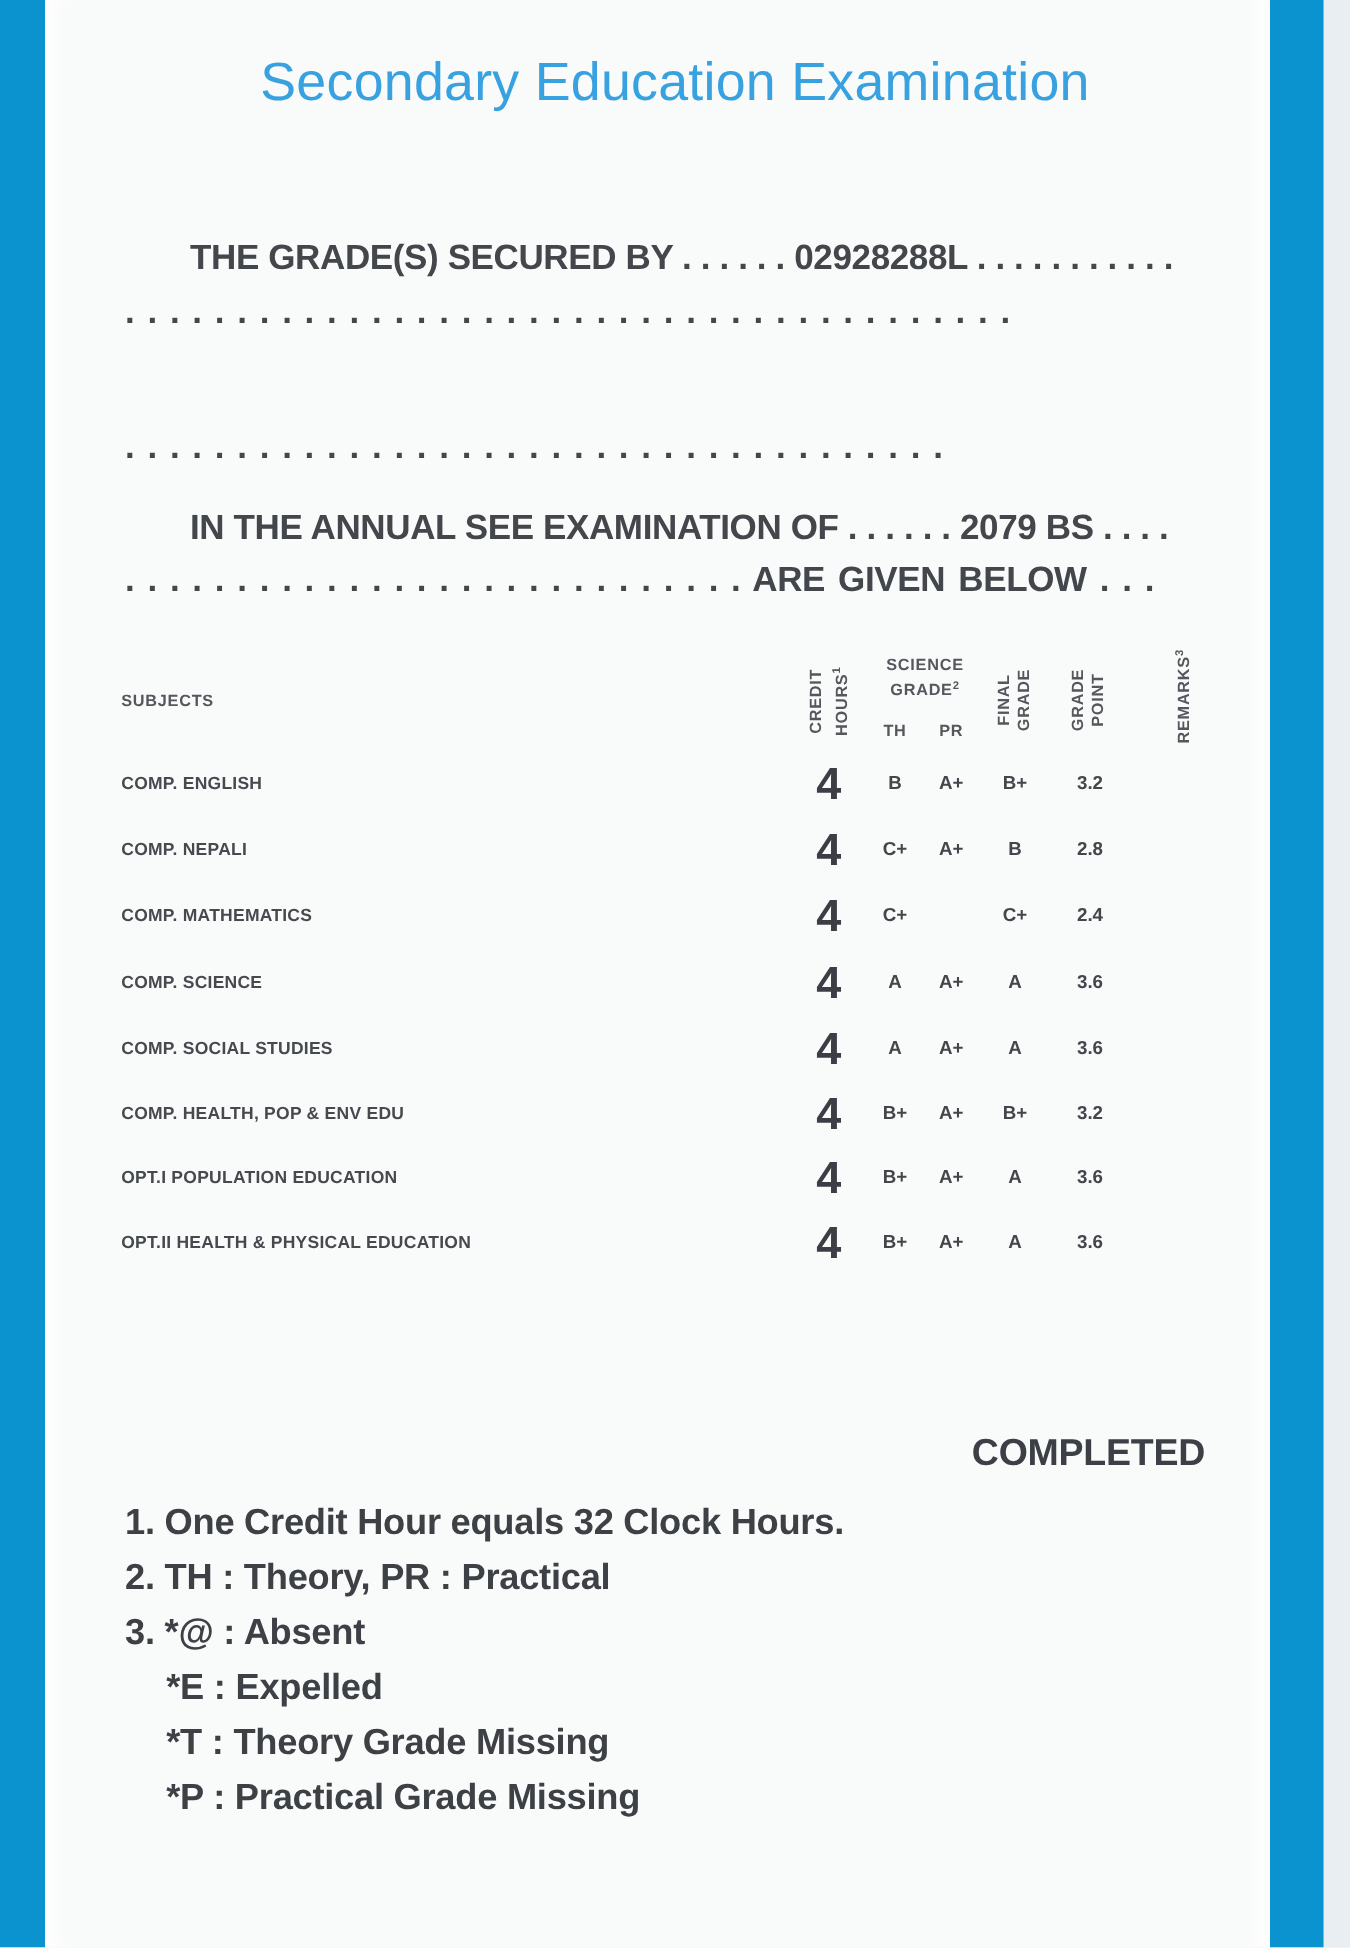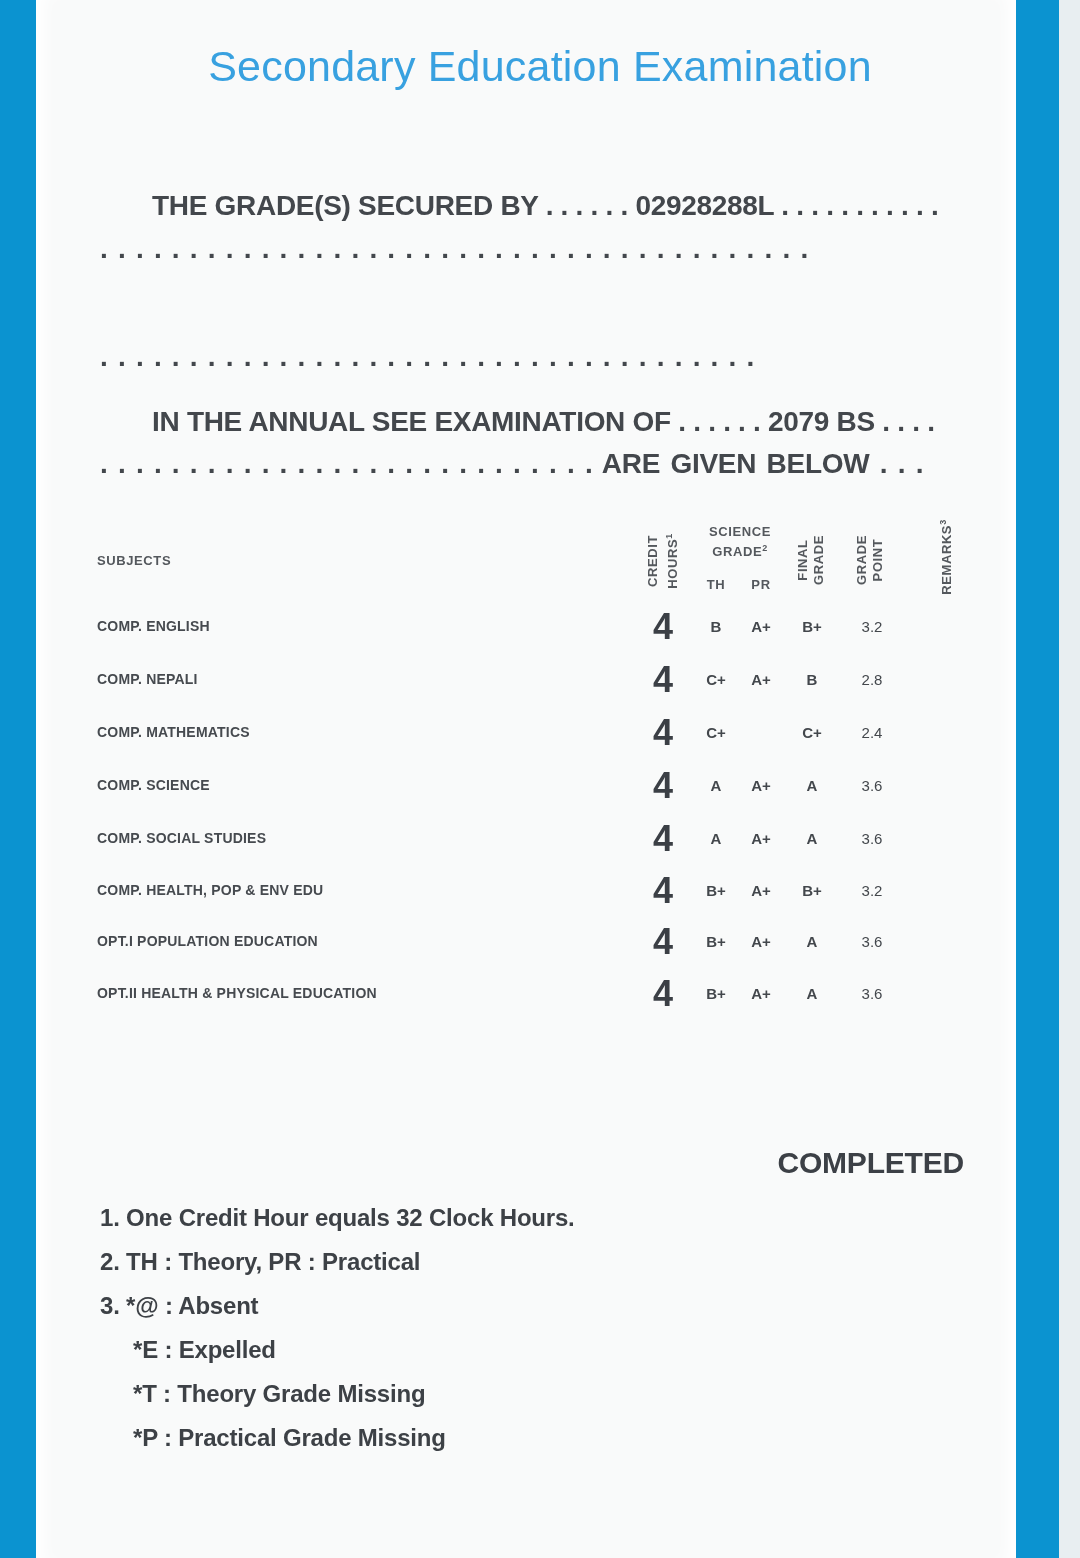--- a/index.html
+++ b/index.html
@@ -43,29 +43,29 @@
   }
   .hdr-center { text-align:center; line-height:16px; }
   sup { font-size:9px; vertical-align:super; }
   .trow { position:absolute; left:0; width:1080px; height:53px; }
   .cell { position:absolute; white-space:nowrap; }
   .cell-subject { left:97px;  top:17px; font-size:14px; font-weight:700; color:#464a4f; letter-spacing:0.2px; }
   .cell-credit  { left:633px; top:5px;  width:60px; text-align:center; font-size:36px; line-height:42px; font-weight:700; color:#3b3f45; }
   .cell-th      { left:701px; top:17px; width:30px; text-align:center; font-size:15px; font-weight:700; color:#43474c; }
   .cell-pr      { left:746px; top:17px; width:30px; text-align:center; font-size:15px; font-weight:700; color:#43474c; }
   .cell-final   { left:795px; top:17px; width:34px; text-align:center; font-size:15px; font-weight:700; color:#43474c; }
-  .cell-gp      { left:850px; top:17px; width:44px; text-align:center; font-size:15px; font-weight:400; color:#43474c; }
+  .cell-gp      { left:850px; top:17px; width:44px; text-align:center; font-size:15px; font-weight:700; color:#43474c; }
   .cell-rem     { left:916px; top:17px; width:56px; text-align:center; font-size:15px; font-weight:700; color:#43474c; }
   .summary {
     right:95px; font-size:30px; font-weight:700; color:#3c4046;
     letter-spacing:-0.2px; white-space:nowrap;
   }
   .footnotes { left:100px; top:1196px; width:860px; }
   .footnote {
-    font-size:24px; font-weight:700; color:#3d4146;
+    font-size:29px; font-weight:700; color:#3d4146;
     line-height:44px; letter-spacing:-0.2px; white-space:nowrap;
   }
   .footnote.indent { padding-left:33px; }
 </style>
 </head>
 <body>
 
 <div class="canvas">
 
   <div class="border-strip border-left" style="background:#0b93d0;"></div>

